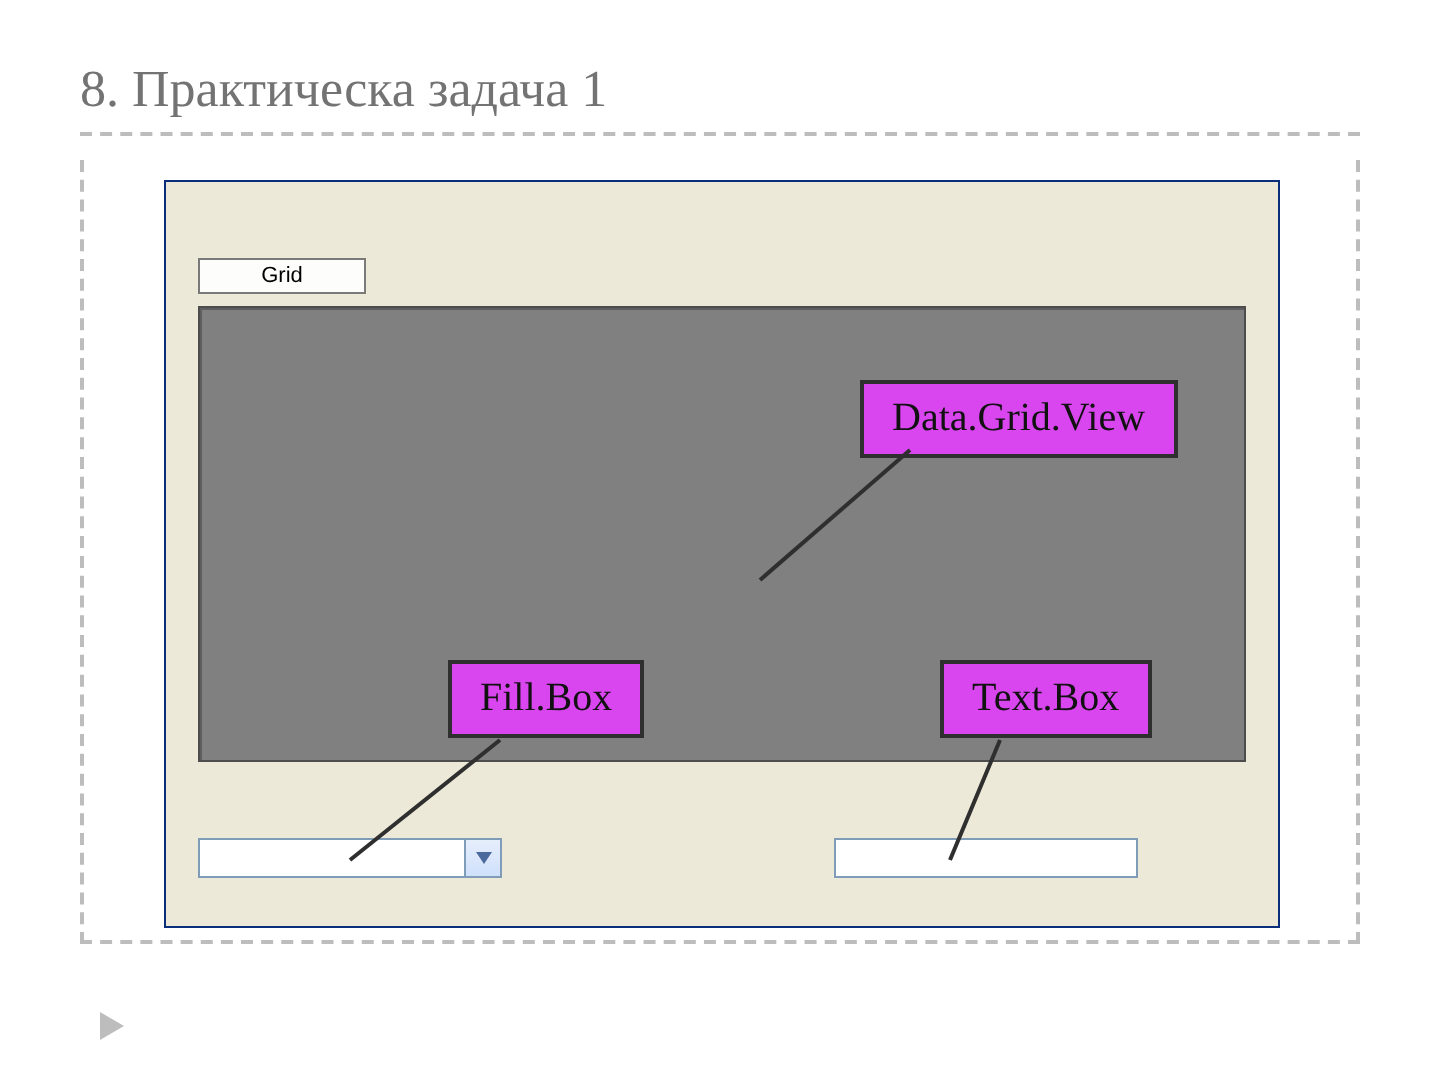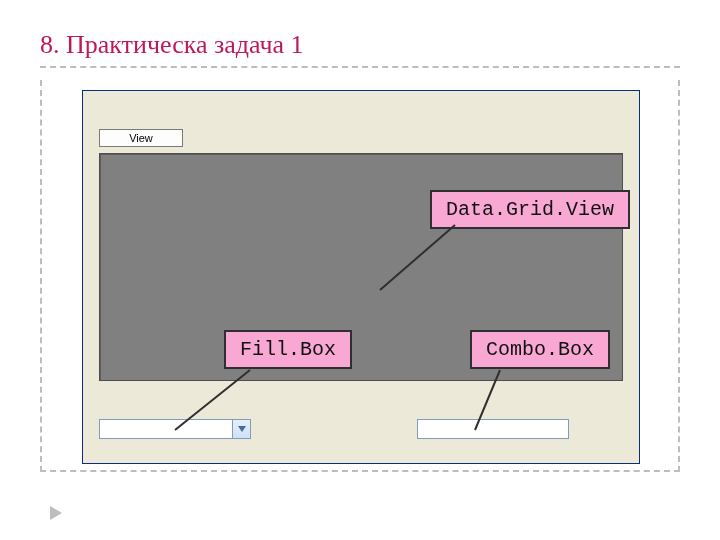--- a/index.html
+++ b/index.html
@@ -12,21 +12,21 @@
     overflow: hidden;
   }
   .slide {
     position: absolute;
     left: 0; top: 0; width: 720px; height: 540px;
     padding: 30px 40px;
   }
   .slide-title {
     font-family: Georgia, 'Times New Roman', serif;
     font-size: 26px;
-    color: #be185d;
+    color: #737373;
     border-bottom: 2px dashed #bdbdbd;
     padding-bottom: 6px;
     margin-bottom: 12px;
   }
   .window-area {
     border: 2px dashed #bdbdbd;
     border-top: none;
     height: 392px;
     position: relative;
     padding: 10px 28px 10px 40px;
@@ -129,24 +129,24 @@
   .txtbox {
     position: absolute;
     left: 330px; bottom: 20px;
     width: 152px; height: 20px;
     background: #fff;
     border: 1px solid #7f9db9;
   }
   
   .annot {
     position: absolute;
-    background: #f9a8d4;
+    background: #d946ef;
     border: 2px solid #2f2f2f;
     padding: 6px 14px;
-    font-family: Liberation Mono, monospace;
+    font-family: Liberation Serif, serif;
     font-size: 20px;
     color: #111;
     white-space: nowrap;
   }
   .annot.dgv { left: 430px; top: 190px; }
   .annot.cbx { left: 224px; top: 330px; }
   .annot.tbx { left: 470px; top: 330px; }
   
   .connectors {
     position: absolute;
@@ -165,39 +165,39 @@
 </style>
 </head>
 <body>
 
 <div class="slide">
   <div class="slide-title">8. Практическа задача 1</div>
 
   <div class="window-area">
     <div class="xp-window">
       <div class="client">
-        <div class="fill-btn">View</div>
+        <div class="fill-btn">Grid</div>
         <div class="datagrid"></div>
         <div class="combo">
           <div class="combo-text"></div>
           <div class="combo-arrow">
             <svg width="8" height="6">
                 <polygon points="0,0 8,0 4,6" fill="#4a6a9d"></polygon>
               </svg>
           </div>
         </div>
         <div class="txtbox"></div>
       </div>
     </div>
   </div>
 </div>
 
 <div class="annot dgv">Data.Grid.View</div>
 <div class="annot cbx">Fill.Box</div>
-<div class="annot tbx">Combo.Box</div>
+<div class="annot tbx">Text.Box</div>
 
 <svg class="connectors" width="720" height="540">
   <line x1="455" y1="225" x2="380" y2="290" stroke="#2f2f2f" stroke-width="2"></line>
   <line x1="250" y1="370" x2="175" y2="430" stroke="#2f2f2f" stroke-width="2"></line>
   <line x1="500" y1="370" x2="475" y2="430" stroke="#2f2f2f" stroke-width="2"></line>
 </svg>
 
 <div class="footer-bullet"></div>
 
 </body></html>

